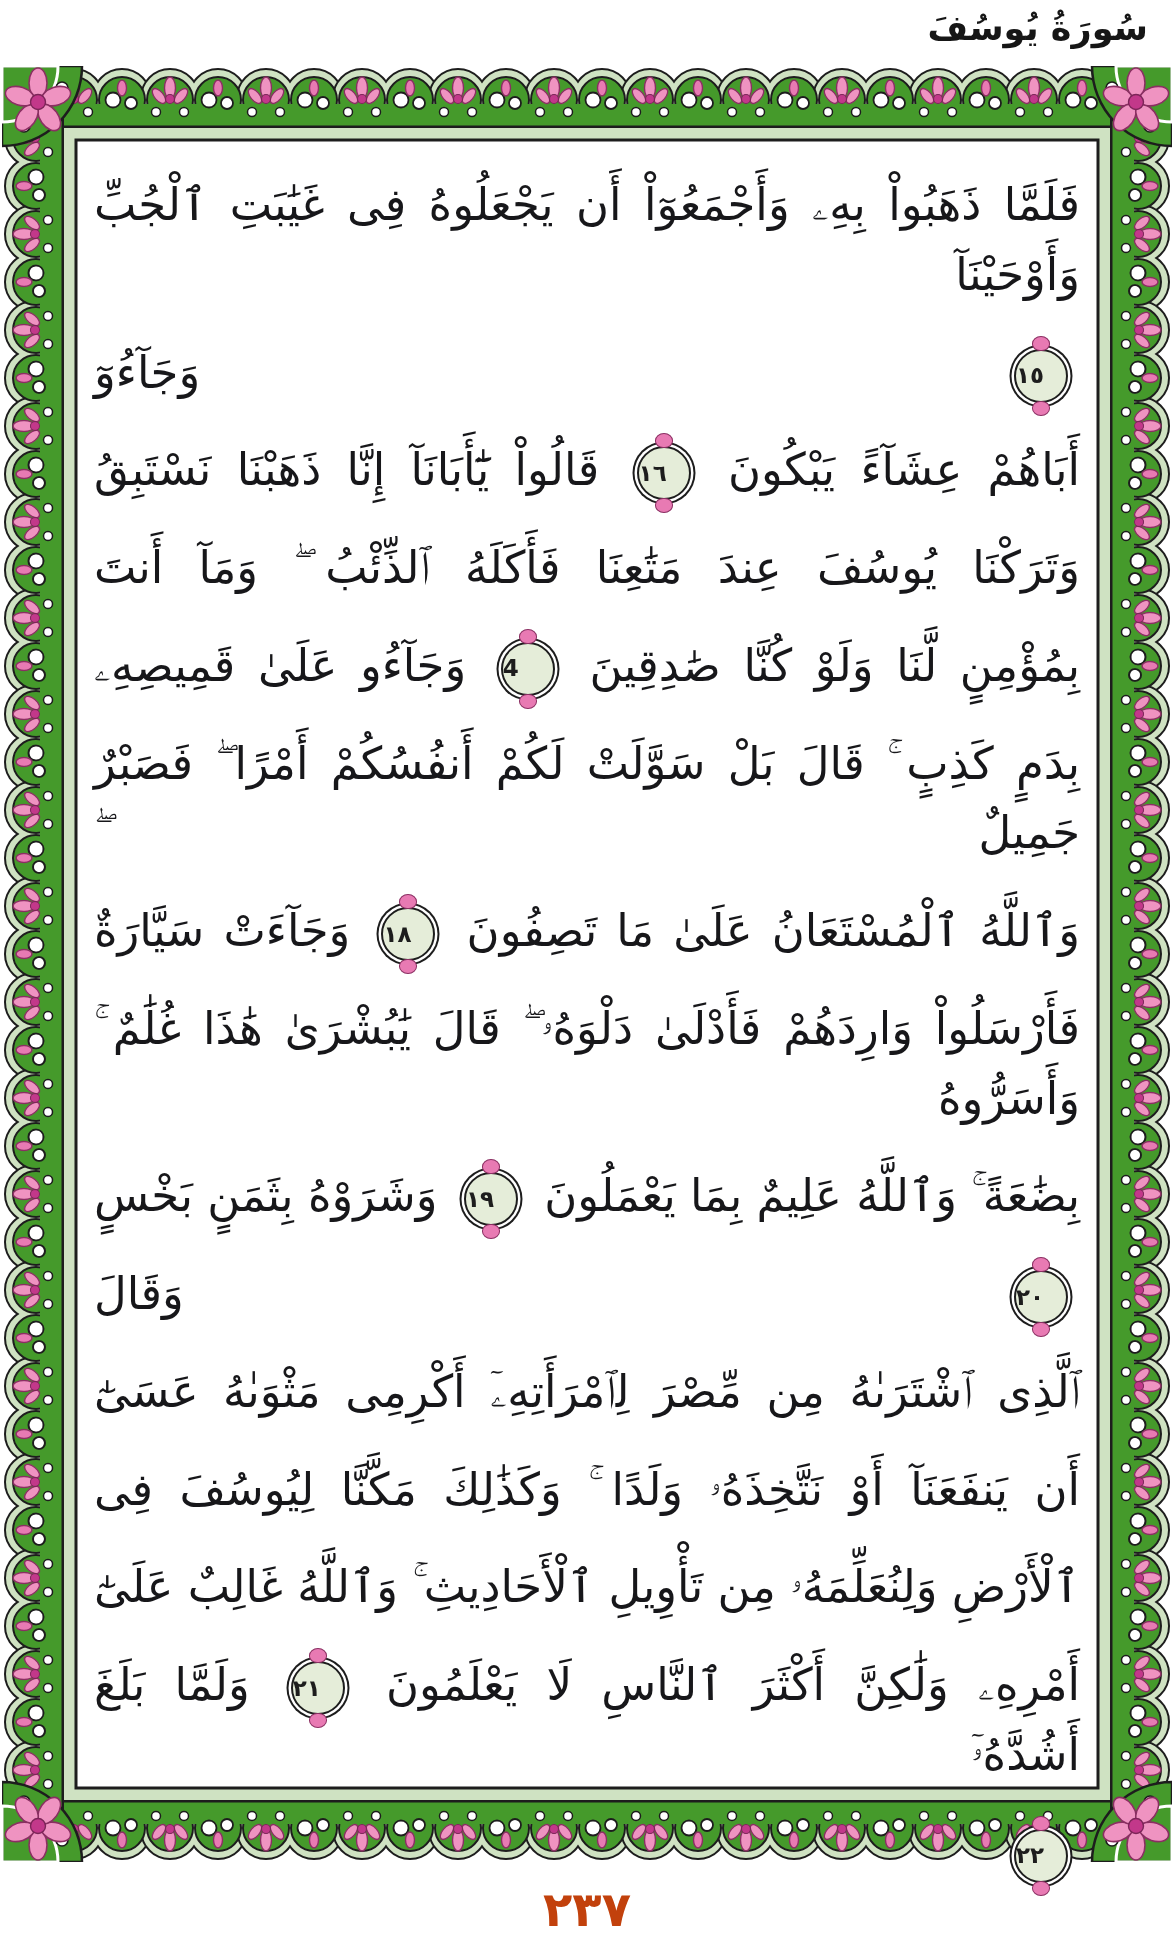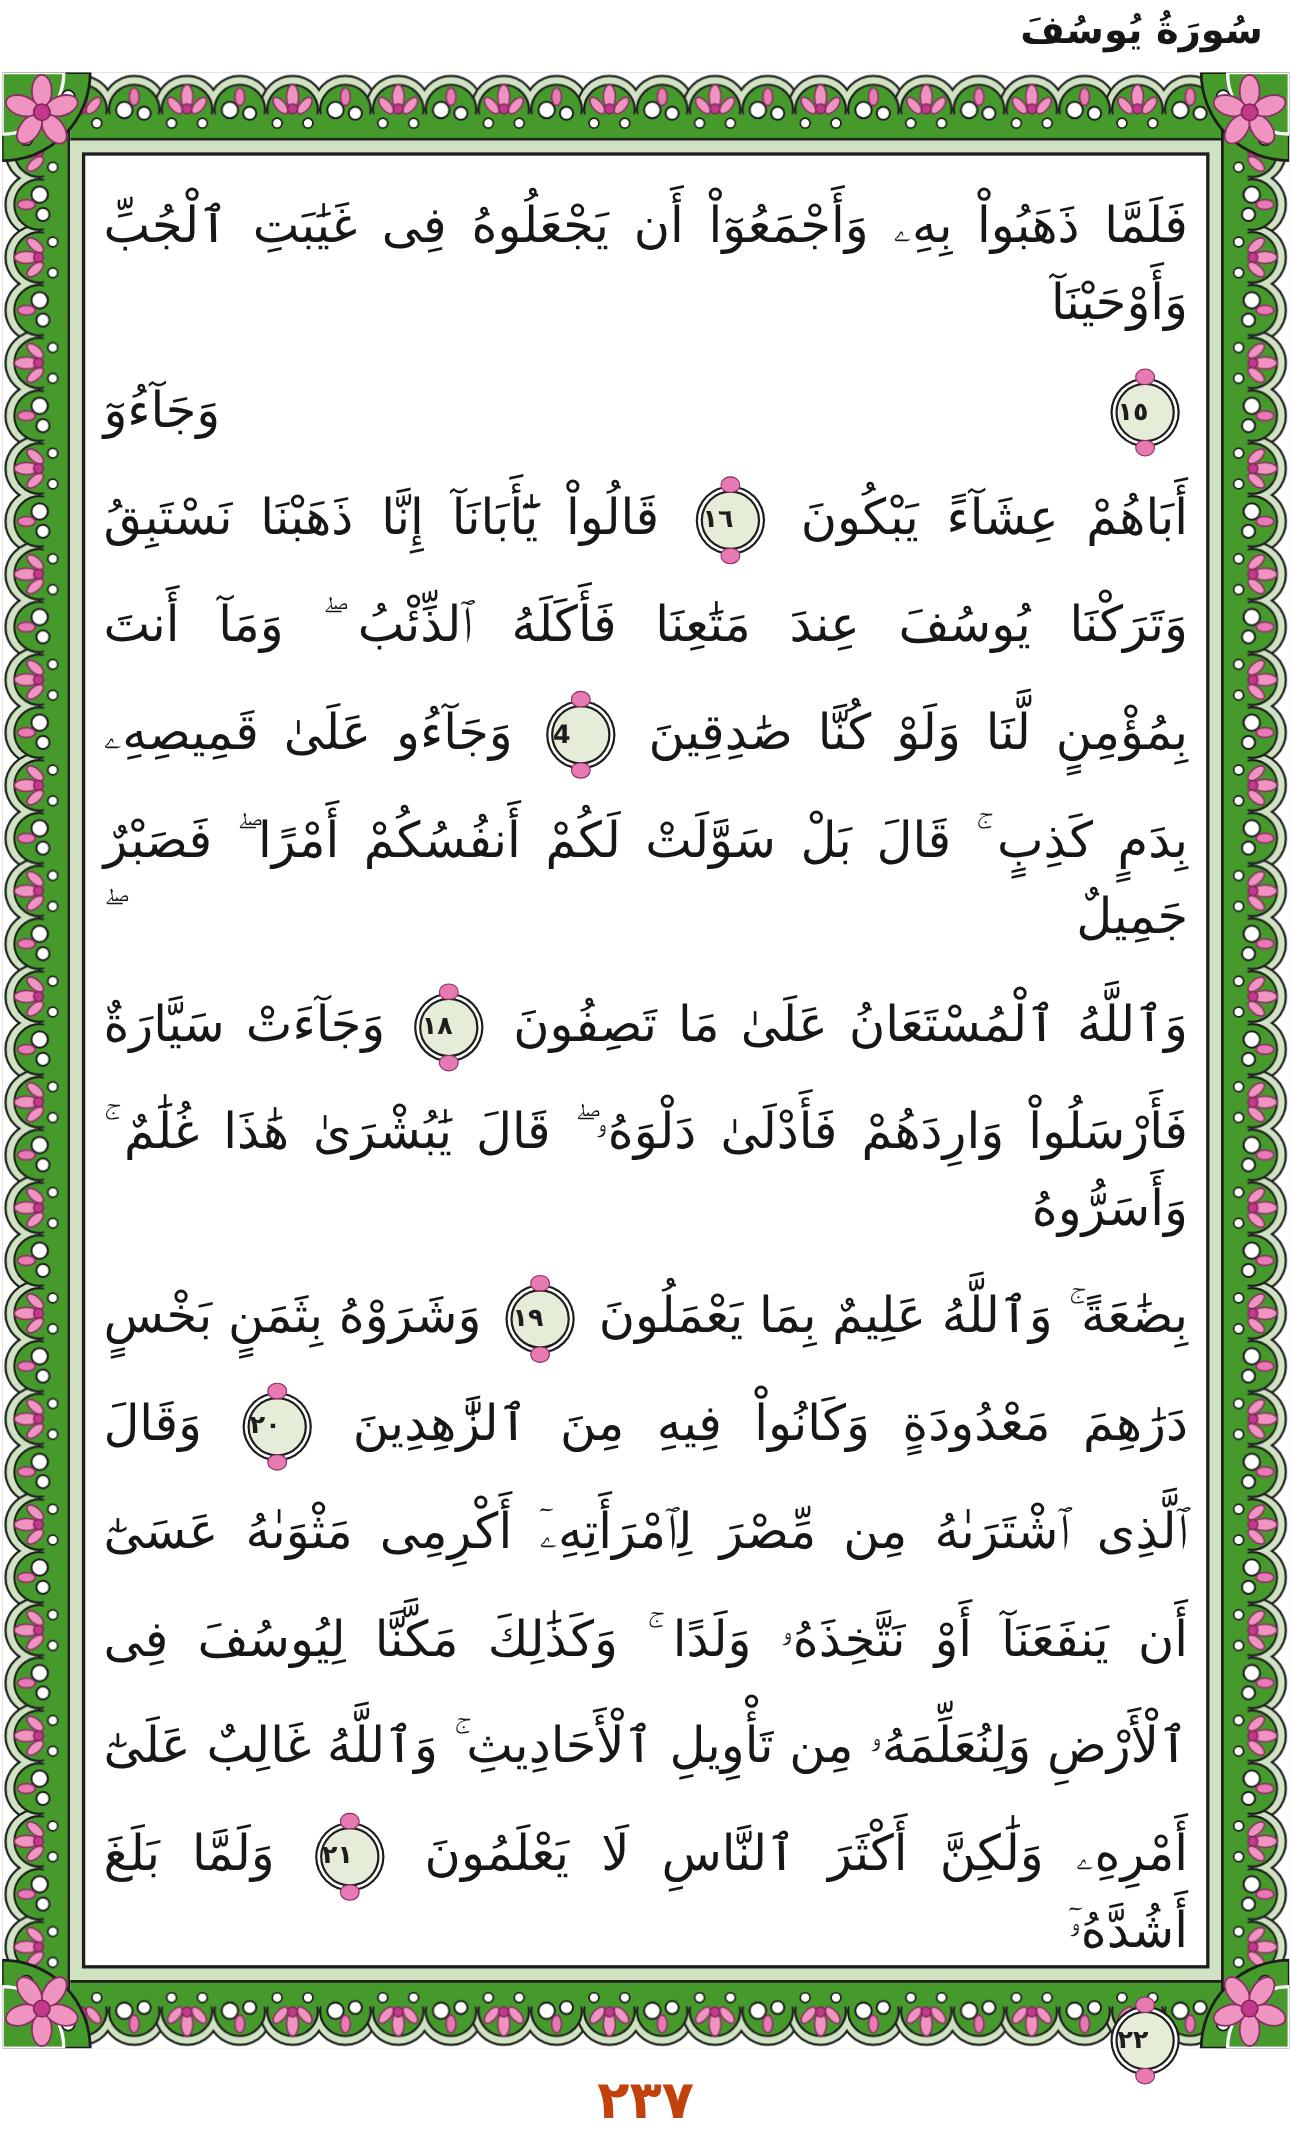--- a/index.html
+++ b/index.html
@@ -163,21 +163,21 @@
           <span class="vnum">4</span>
         </span> <span class="seg">وَجَآءُو عَلَىٰ قَمِيصِهِۦ</span></div>
       <div class="qline"><span class="seg">بِدَمٍ كَذِبٍ ۚ قَالَ بَلْ سَوَّلَتْ لَكُمْ أَنفُسُكُمْ أَمْرًا ۖ فَصَبْرٌ جَمِيلٌ ۖ</span></div>
       <div class="qline"><span class="seg">وَٱللَّهُ ٱلْمُسْتَعَانُ عَلَىٰ مَا تَصِفُونَ</span> <span class="vbadge">
           <span class="vnum">١٨</span>
         </span> <span class="seg">وَجَآءَتْ سَيَّارَةٌ</span></div>
       <div class="qline"><span class="seg">فَأَرْسَلُواْ وَارِدَهُمْ فَأَدْلَىٰ دَلْوَهُۥ ۖ قَالَ يَٰبُشْرَىٰ هَٰذَا غُلَٰمٌ ۚ وَأَسَرُّوهُ</span></div>
       <div class="qline"><span class="seg">بِضَٰعَةً ۚ وَٱللَّهُ عَلِيمٌ بِمَا يَعْمَلُونَ</span> <span class="vbadge">
           <span class="vnum">١٩</span>
         </span> <span class="seg">وَشَرَوْهُ بِثَمَنٍ بَخْسٍ</span></div>
-      <div class="qline"><span class="seg">دَرَٰهِمَ مَعْدُودَةٍ وَكَانُواْ فِيهِ مِنَ ٱلزَّٰهِدِينَ</span> <span class="vbadge">
+      <div class="qline"> <span class="vbadge">
           <span class="vnum">٢٠</span>
         </span> <span class="seg">وَقَالَ</span></div>
       <div class="qline"><span class="seg">ٱلَّذِى ٱشْتَرَىٰهُ مِن مِّصْرَ لِٱمْرَأَتِهِۦٓ أَكْرِمِى مَثْوَىٰهُ عَسَىٰٓ</span></div>
       <div class="qline"><span class="seg">أَن يَنفَعَنَآ أَوْ نَتَّخِذَهُۥ وَلَدًا ۚ وَكَذَٰلِكَ مَكَّنَّا لِيُوسُفَ فِى</span></div>
       <div class="qline"><span class="seg">ٱلْأَرْضِ وَلِنُعَلِّمَهُۥ مِن تَأْوِيلِ ٱلْأَحَادِيثِ ۚ وَٱللَّهُ غَالِبٌ عَلَىٰٓ</span></div>
       <div class="qline"><span class="seg">أَمْرِهِۦ وَلَٰكِنَّ أَكْثَرَ ٱلنَّاسِ لَا يَعْلَمُونَ</span> <span class="vbadge">
           <span class="vnum">٢١</span>
         </span> <span class="seg">وَلَمَّا بَلَغَ أَشُدَّهُۥٓ</span></div>
       <div class="qline"> <span class="vbadge">
           <span class="vnum">٢٢</span>

